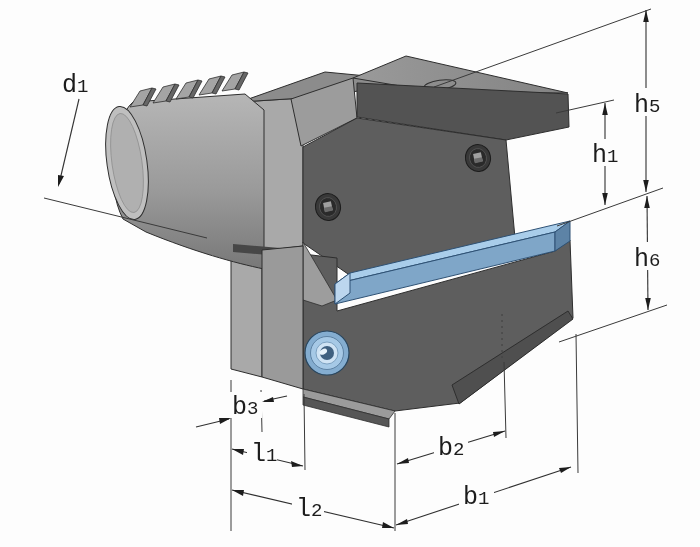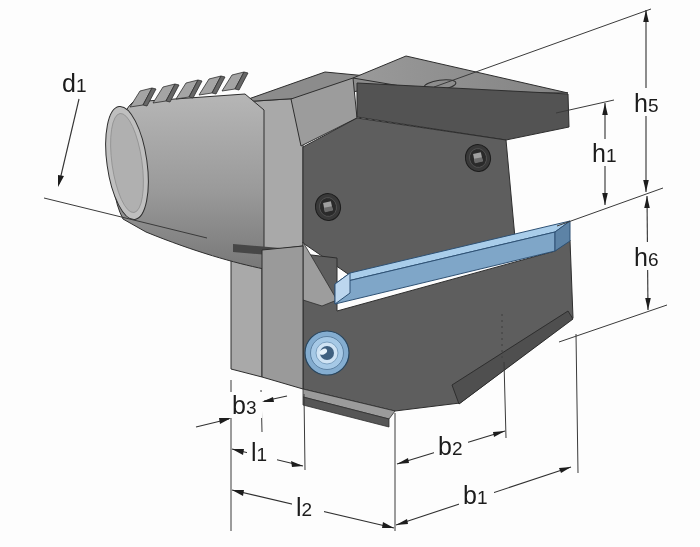--- a/index.html
+++ b/index.html
@@ -1,17 +1,17 @@
 <!DOCTYPE html>
 <html><head>
 <meta charset="utf-8">
 <style>
   html,body{margin:0;padding:0;background:#fff;}
   .stage{width:700px;height:547px;position:relative;overflow:hidden;
-         font-family:Liberation Sans, sans-serif;}
+         font-family:Liberation Mono, monospace;}
   svg{display:block;}
   .dimline{stroke:#303030;stroke-width:1.1;fill:none;}
   .extline{stroke:#3a3a3a;stroke-width:1;fill:none;}
   .arrow{fill:#1d1d1d;stroke:none;}
   .facet{stroke:#2e2e2e;stroke-width:1;stroke-linejoin:round;}
   .facet-thin{stroke:#2e2e2e;stroke-width:.8;stroke-linejoin:round;}
   .dimtext{fill:#1c1c1c;font-size:25px;}
   .dimtext .sub{font-size:19px;}
   .labelbg{fill:#fdfdfd;}
 </style>

